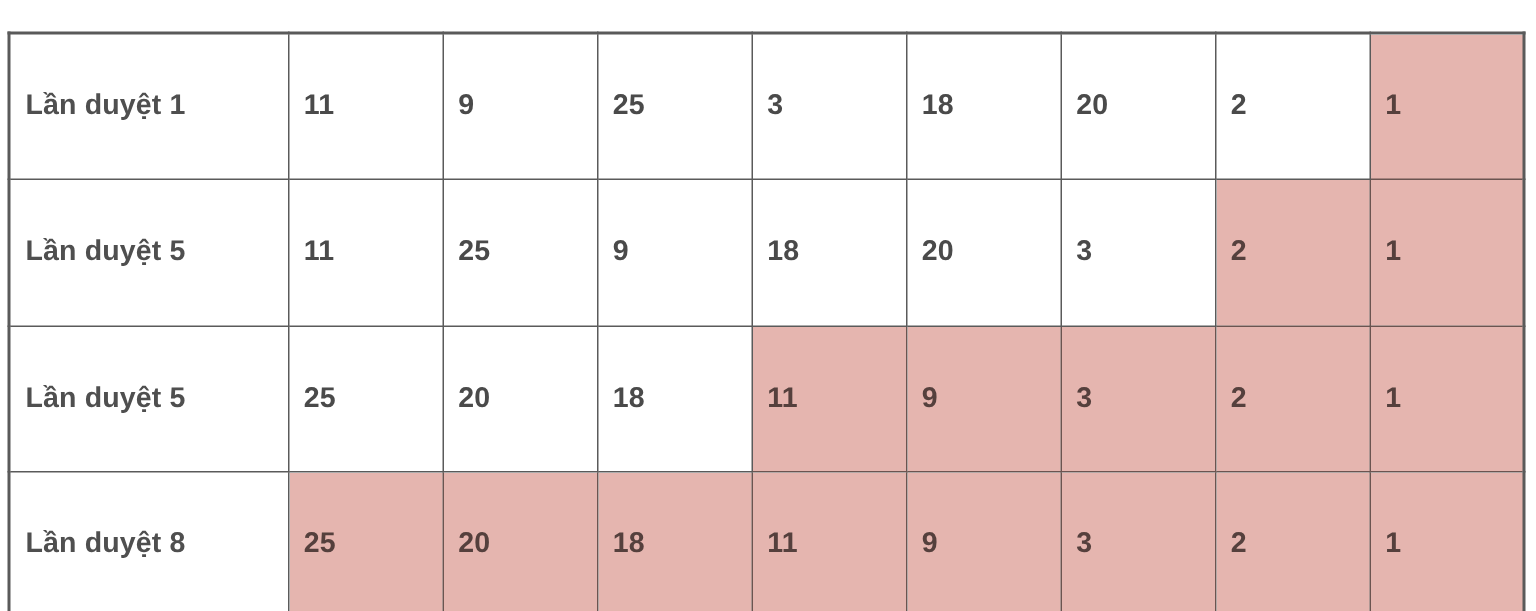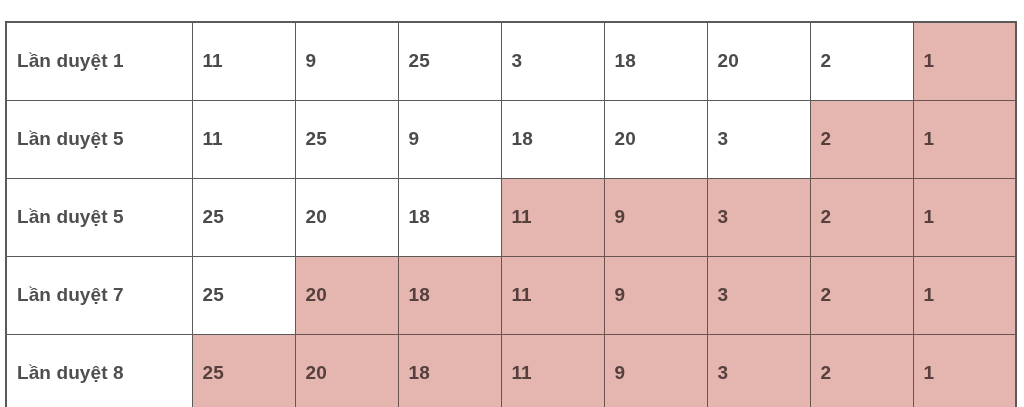--- a/index.html
+++ b/index.html
@@ -91,31 +91,20 @@
           <td class="data-cell">25</td>
           <td class="data-cell">20</td>
           <td class="data-cell">18</td>
           <td class="data-cell hl">11</td>
           <td class="data-cell hl">9</td>
           <td class="data-cell hl">3</td>
           <td class="data-cell hl">2</td>
           <td class="data-cell hl">1</td>
         </tr>
         <tr>
-          <td class="label-cell">Lần duyệt 7</td>
-          <td class="data-cell">25</td>
-          <td class="data-cell hl">20</td>
-          <td class="data-cell hl">18</td>
-          <td class="data-cell hl">11</td>
-          <td class="data-cell hl">9</td>
-          <td class="data-cell hl">3</td>
-          <td class="data-cell hl">2</td>
-          <td class="data-cell hl">1</td>
-        </tr>
-        <tr>
           <td class="label-cell">Lần duyệt 8</td>
           <td class="data-cell hl">25</td>
           <td class="data-cell hl">20</td>
           <td class="data-cell hl">18</td>
           <td class="data-cell hl">11</td>
           <td class="data-cell hl">9</td>
           <td class="data-cell hl">3</td>
           <td class="data-cell hl">2</td>
           <td class="data-cell hl">1</td>
         </tr>

